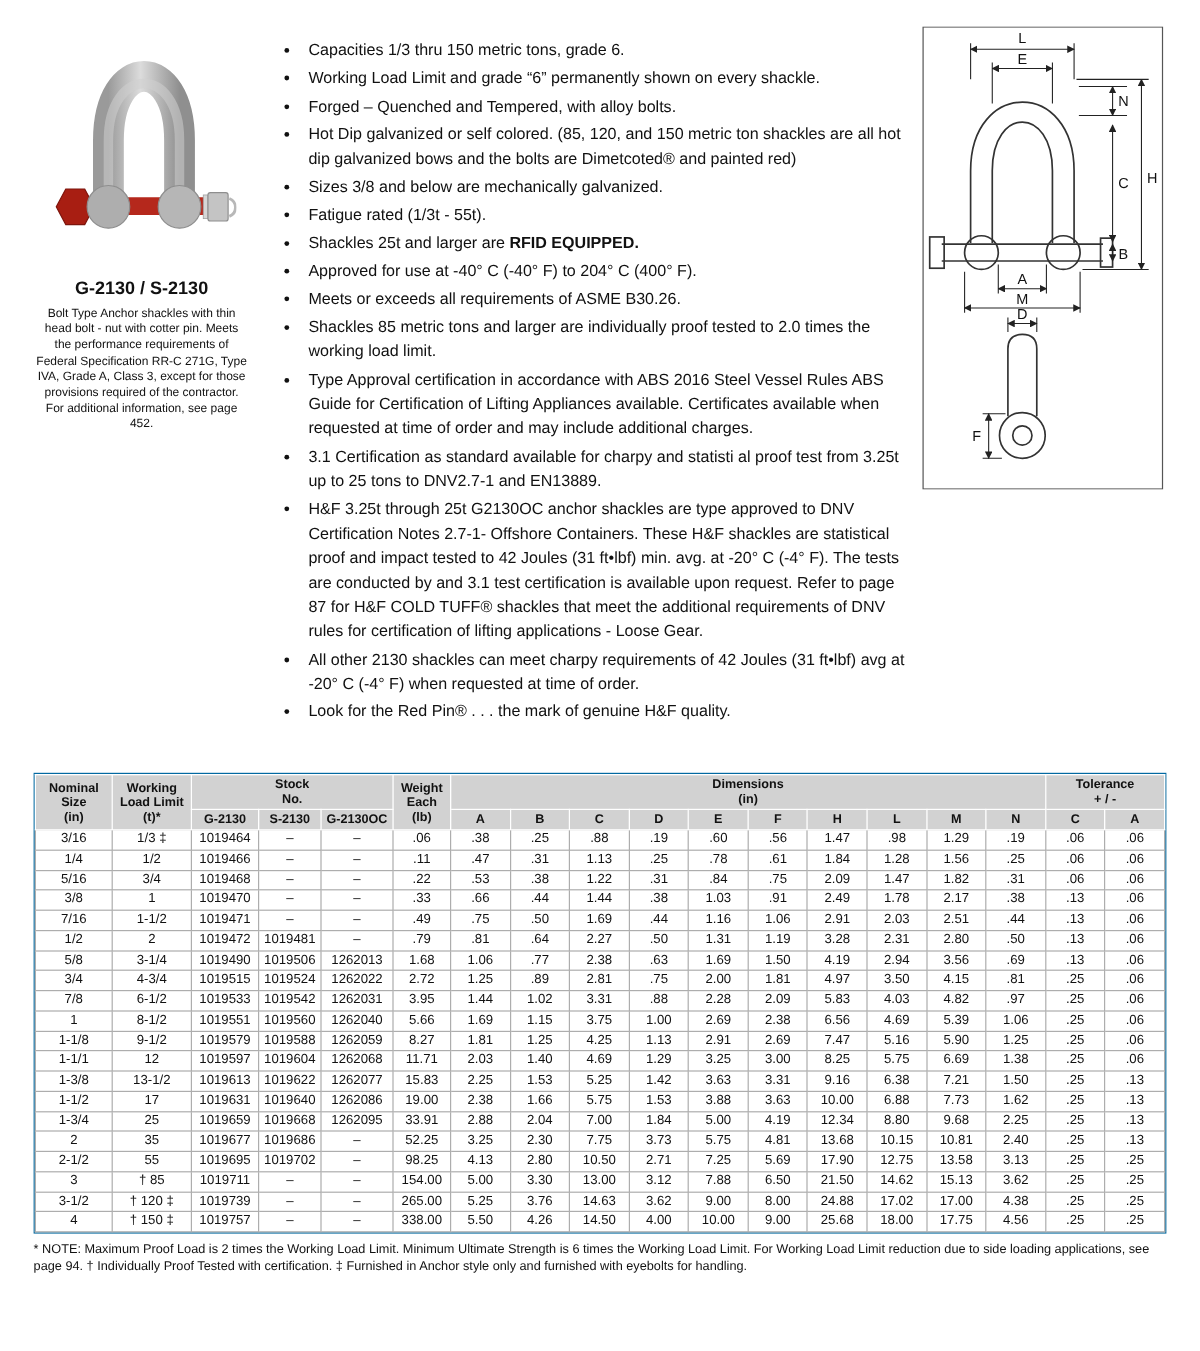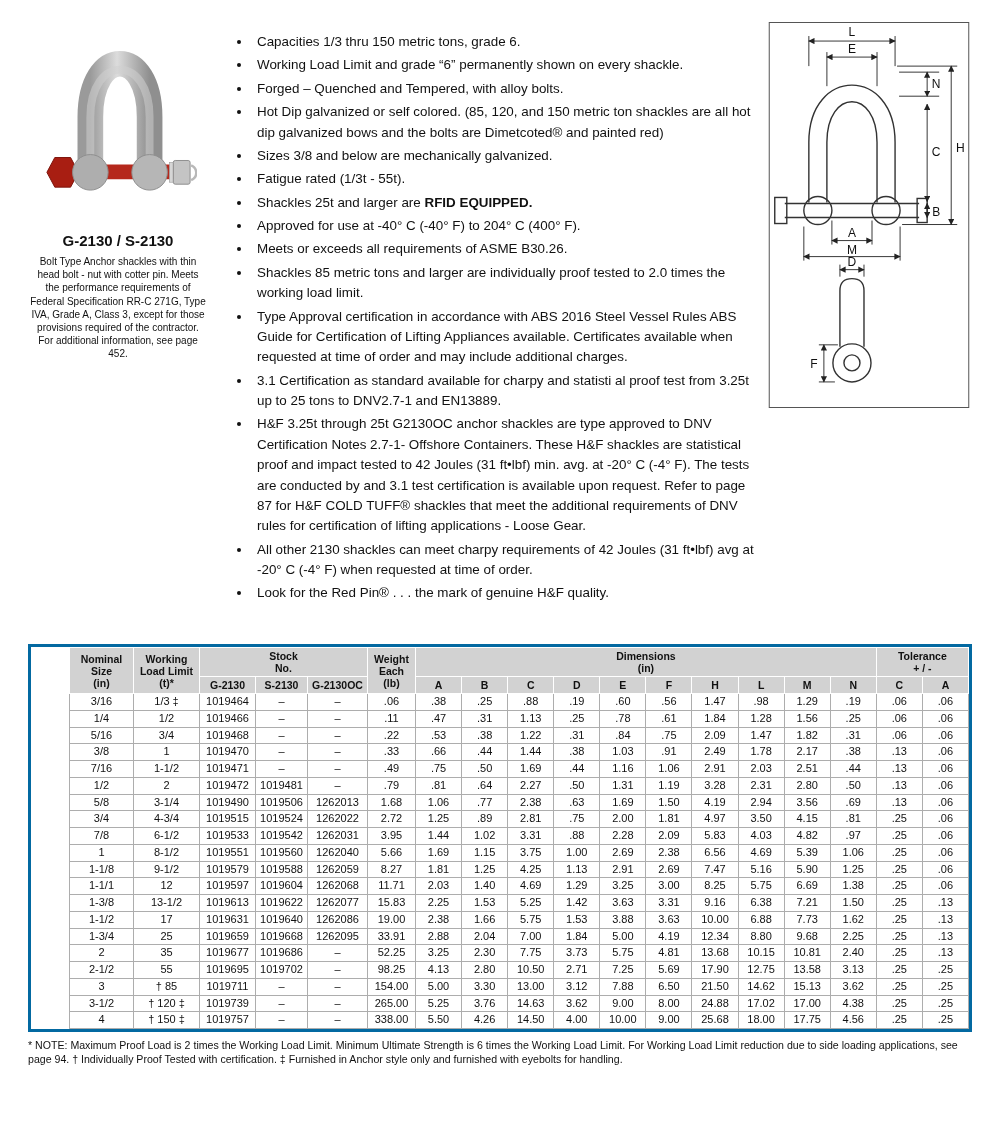--- a/index.html
+++ b/index.html
@@ -18,21 +18,21 @@
   .features b { font-weight:bold; }
 
   .diagram-col { width:204px; flex:none; padding-top:6px; }
 
   
   .section-head { display:flex; align-items:center; gap:12px; margin:4px 2px 10px 2px; }
   .section-title { font-size:18px; font-weight:bold; margin:0; white-space:nowrap; }
   .rule { flex:1; height:2px; background:#8a8a8a; }
 
   
-  .spec-table-wrap { border:3px solid #0369a1;padding-left:38px; }
+  .spec-table-wrap { border:1px solid #0369a1; }
   table { width:100%; border-collapse:collapse; table-layout:fixed; }
   thead th { background:#d2d2d2; border:1px solid #fff; font-size:10.5px; line-height:1.15;
              padding:2px 1px; white-space:pre-line; vertical-align:middle; font-weight:bold; }
   tbody td { border:1px solid #adadad; font-size:11px; text-align:center; padding:1px 2px; line-height:1.25; }
 
   .footnote { font-size:10.6px; line-height:1.35; margin-top:6px; }
 
   svg text { font-family:"Liberation Sans", sans-serif; }
 </style>
 </head>

